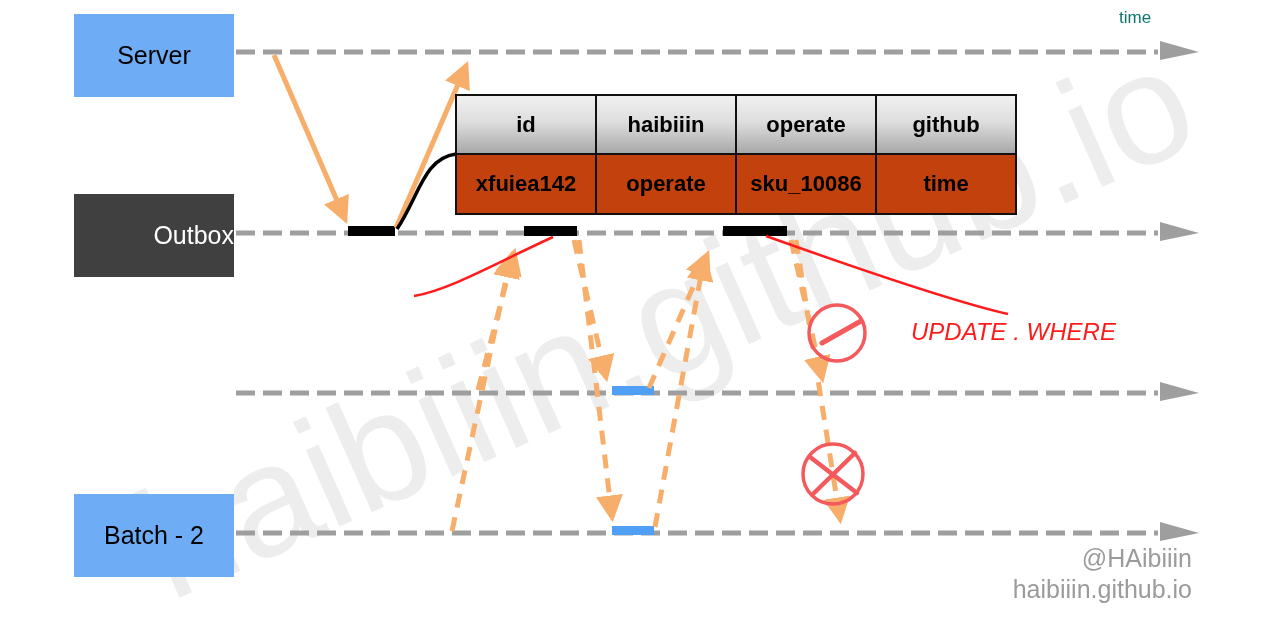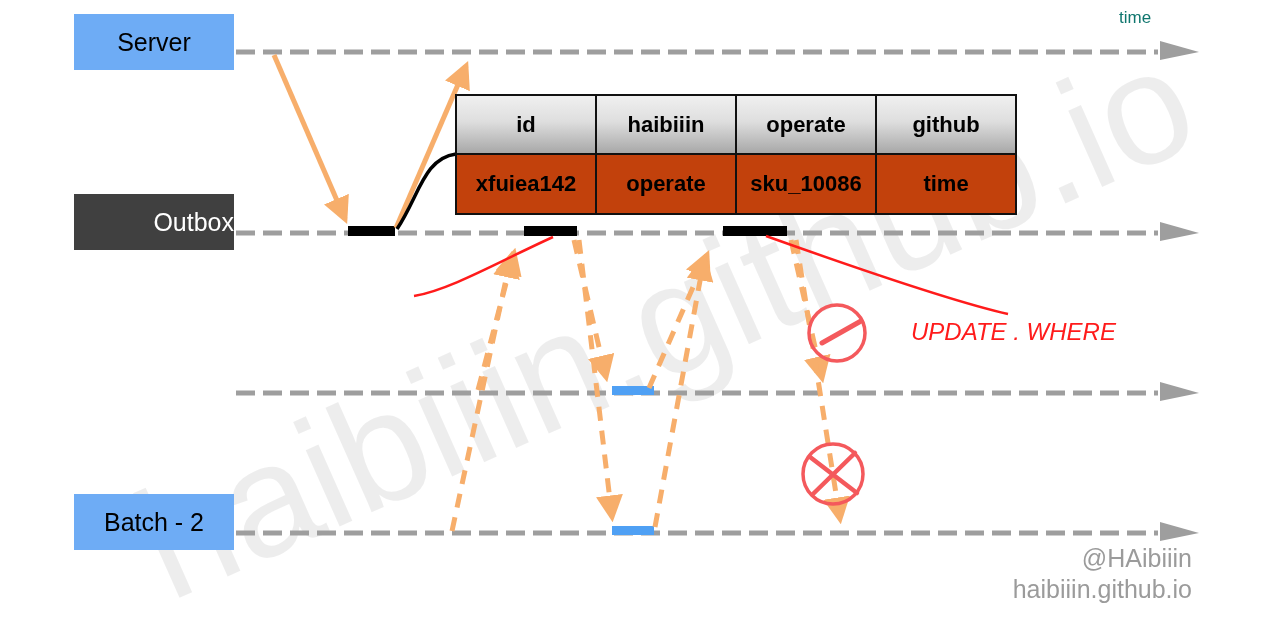--- a/index.html
+++ b/index.html
@@ -6,21 +6,21 @@
   #stage{
     position:relative;width:1280px;height:618px;background:#fff;overflow:hidden;
     font-family:"Liberation Sans", sans-serif;
   }
   .watermark{
     position:absolute;left:665px;top:322px;transform:translate(-50%,-50%) rotate(-24deg);
     font-size:158px;color:rgba(0,0,0,0.07);white-space:nowrap;pointer-events:none;z-index:1;
   }
   svg.layer{position:absolute;left:0;top:0;z-index:2;}
   .lifeline-box{
-    position:absolute;left:74px;width:160px;height:56px;z-index:3;
+    position:absolute;left:74px;width:160px;height:83px;z-index:3;
     display:flex;align-items:center;justify-content:center;
     font-size:25px;color:#000;
   }
   .lifeline-box.blue{background:#6EACF5;}
   .lifeline-box.black{background:#404040;color:#fff;justify-content:flex-end;}
   #box-server{top:14px;}
   #box-outbox{top:194px;}
   #box-batch1{top:354px;}
   #box-batch2{top:494px;}
   .time-label{position:absolute;left:1119px;top:8px;font-size:17px;color:#0f766e;z-index:3;}

